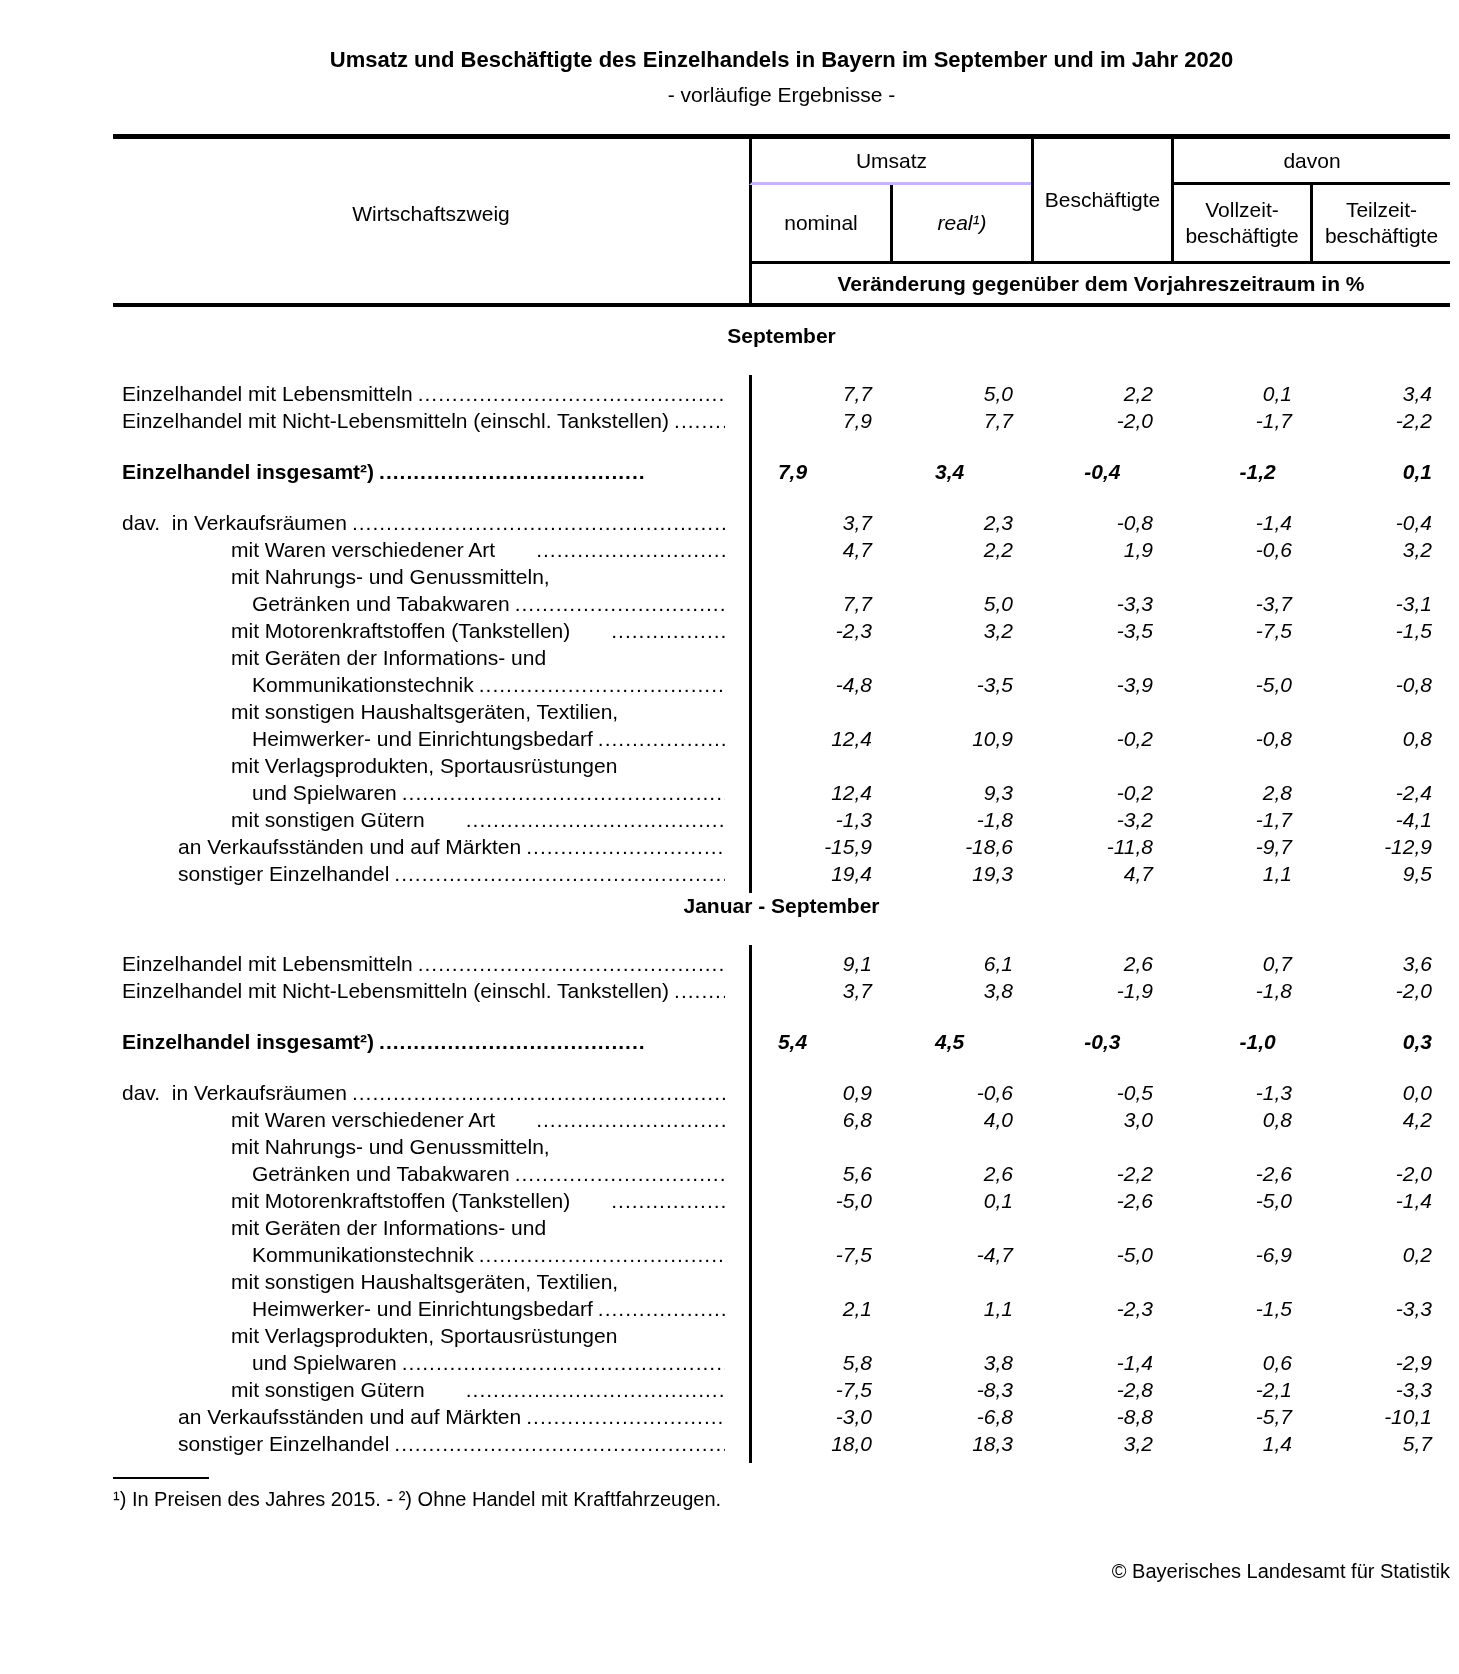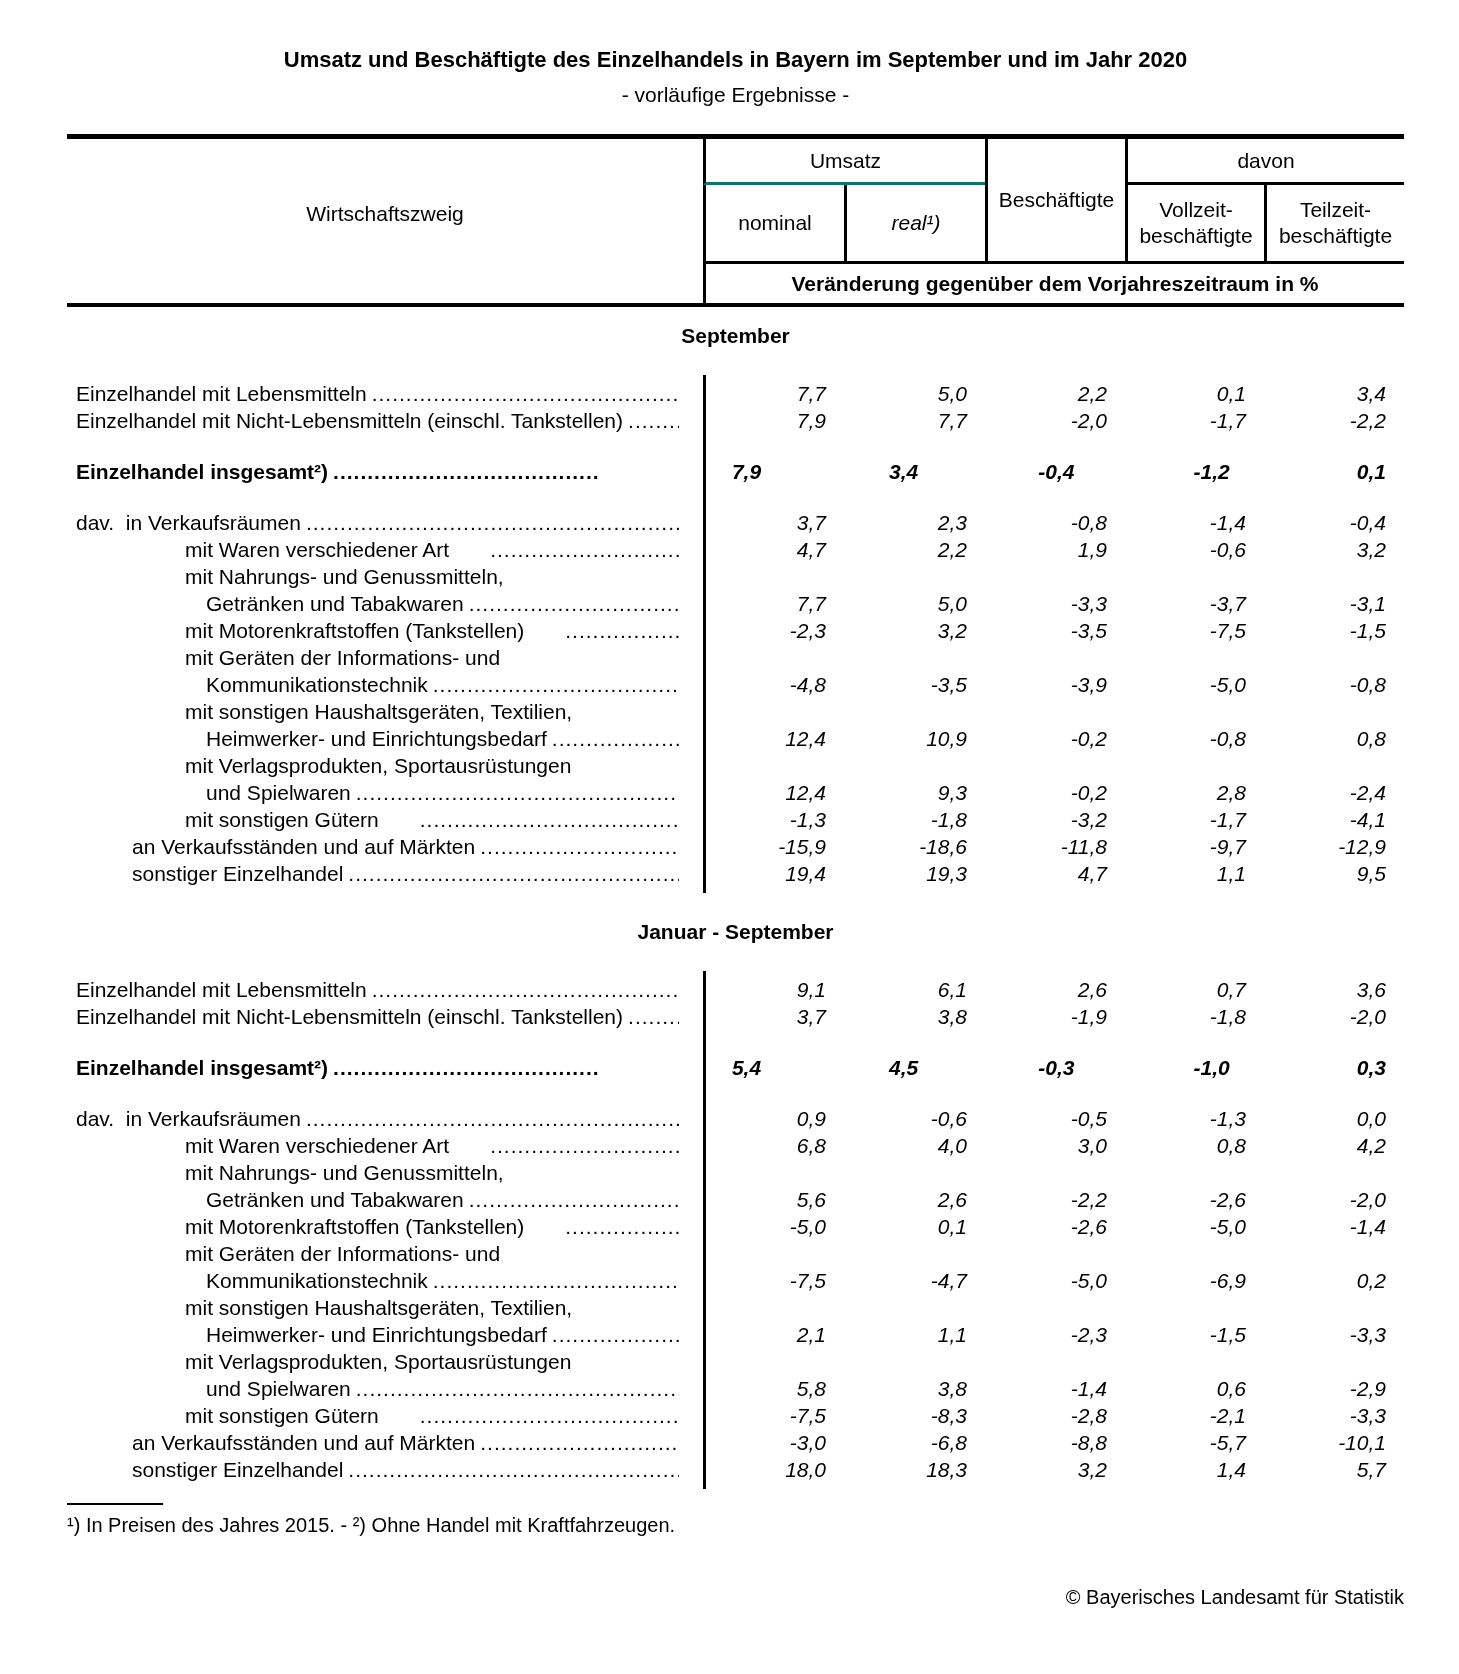--- a/index.html
+++ b/index.html
@@ -1,49 +1,49 @@
 <!DOCTYPE html>
 <html><head>
 <meta charset="utf-8">
 <style>
   * { box-sizing: border-box; margin: 0; padding: 0; }
   html, body { background: #ffffff; }
   body { font-family: "Liberation Sans", "DejaVu Sans", sans-serif; color: #000; }
-  .page { width: 1459px; height: 1674px; background: #fff; overflow: hidden; }
+  .page { width: 1459px; height: 1674px; background: #fff; overflow: hidden; padding-left: 46px; }
   .content { width: 1337px; margin-left: 67px; }
 
   .title { margin-top: 47px; font-size: 22px; font-weight: bold; text-align: center; line-height: 26px; }
   .subtitle { margin-top: 10px; font-size: 21px; text-align: center; line-height: 24px; }
 
   
   .thead {
     margin-top: 27px;
     display: grid;
     grid-template-columns: 636px 141px 141px 140px 139px 140px;
     grid-template-rows: 46px 76px 42px;
     border-top: 5px solid #000;
     border-bottom: 4px solid #000;
     font-size: 21px;
   }
   .thead > div { display: flex; align-items: center; justify-content: center; text-align: center; }
   .h-label  { grid-area: 1 / 1 / 4 / 2; padding-bottom: 14px; }
-  .h-umsatz { grid-area: 1 / 2 / 2 / 4; border-left: 3px solid #000; border-bottom: 3px solid #0f766e; }
+  .h-umsatz { grid-area: 1 / 2 / 2 / 4; border-left: 3px solid #000; border-bottom: 3px solid #c4b5fd; }
   .h-besch  { grid-area: 1 / 4 / 3 / 5; border-left: 3px solid #000; }
   .h-davon  { grid-area: 1 / 5 / 2 / 7; border-left: 3px solid #000; border-bottom: 3px solid #000; }
   .h-nominal{ grid-area: 2 / 2 / 3 / 3; border-left: 3px solid #000; }
   .h-real   { grid-area: 2 / 3 / 3 / 4; border-left: 3px solid #000; font-style: italic; }
   .h-voll   { grid-area: 2 / 5 / 3 / 6; border-left: 3px solid #000; white-space: pre-line; line-height: 26px; }
   .h-teil   { grid-area: 2 / 6 / 3 / 7; border-left: 3px solid #000; white-space: pre-line; line-height: 26px; }
   .h-unit   { grid-area: 3 / 2 / 4 / 7; border-left: 3px solid #000; border-top: 3px solid #000; font-weight: bold; }
 
   
   .section-heading { font-size: 21px; font-weight: bold; text-align: center; line-height: 26px; }
   #sections .section-heading:first-child { margin-top: 16px; }
   .section-heading + .section-body { margin-top: 26px; }
-  .section-body + .section-heading { margin-top: 26px; }
+  .section-body + .section-heading { }
 
   .section-body { position: relative; padding: 5px 0 6px; }
   .section-body::before {
     content: ""; position: absolute; left: 636px; top: 0; bottom: 0;
     width: 3px; background: #000;
   }
   .row { display: flex; height: 27px; line-height: 27px; font-size: 21px; }
   .row.bold { font-weight: bold; gap: 32px; }
   .row-gap { height: 24px; }
 

